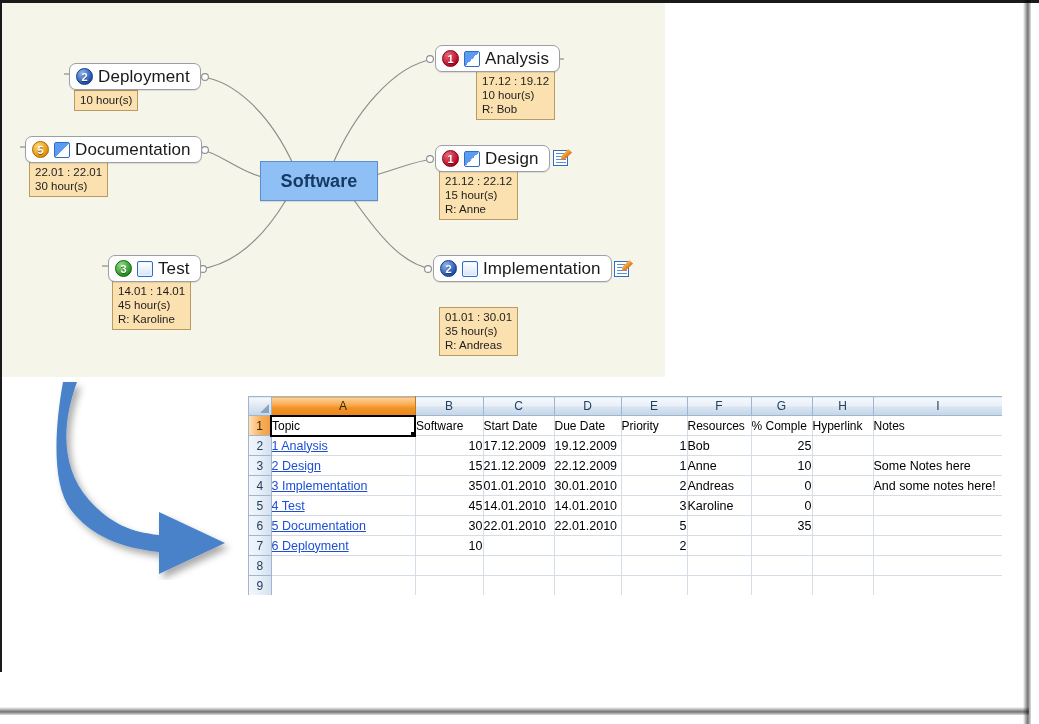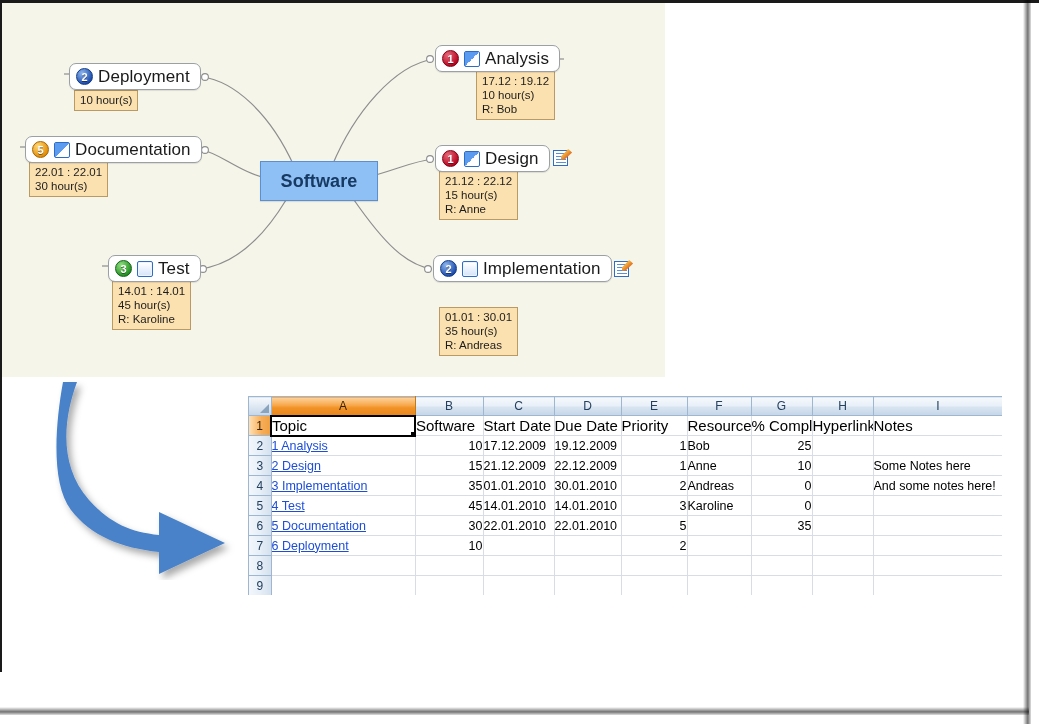--- a/index.html
+++ b/index.html
@@ -195,21 +195,21 @@
     height: 20px;
     border-right: 1px solid #d6dde6;
     border-bottom: 1px solid #d6dde6;
     padding: 0 2px 0 3px;
     color: #000000;
     overflow: hidden;
     white-space: nowrap;
     vertical-align: middle;
   }
   .cell.num { text-align: right; padding-right: 3px; margin-top: 12px; }
-  .cell.hdr { font-size: 15px; }
+  .cell.hdr { font-size: 12px; }
   .cell.active {
     border: 2px solid #000000;
     padding: 0 1px 0 2px;
     position: relative;
   }
   .cell.active::after {
     content:""; position:absolute; right:-3px; bottom:-3px;
     width:6px; height:6px; background:#000;
   }
   .link { color: #1d4ed8; text-decoration: underline; }

